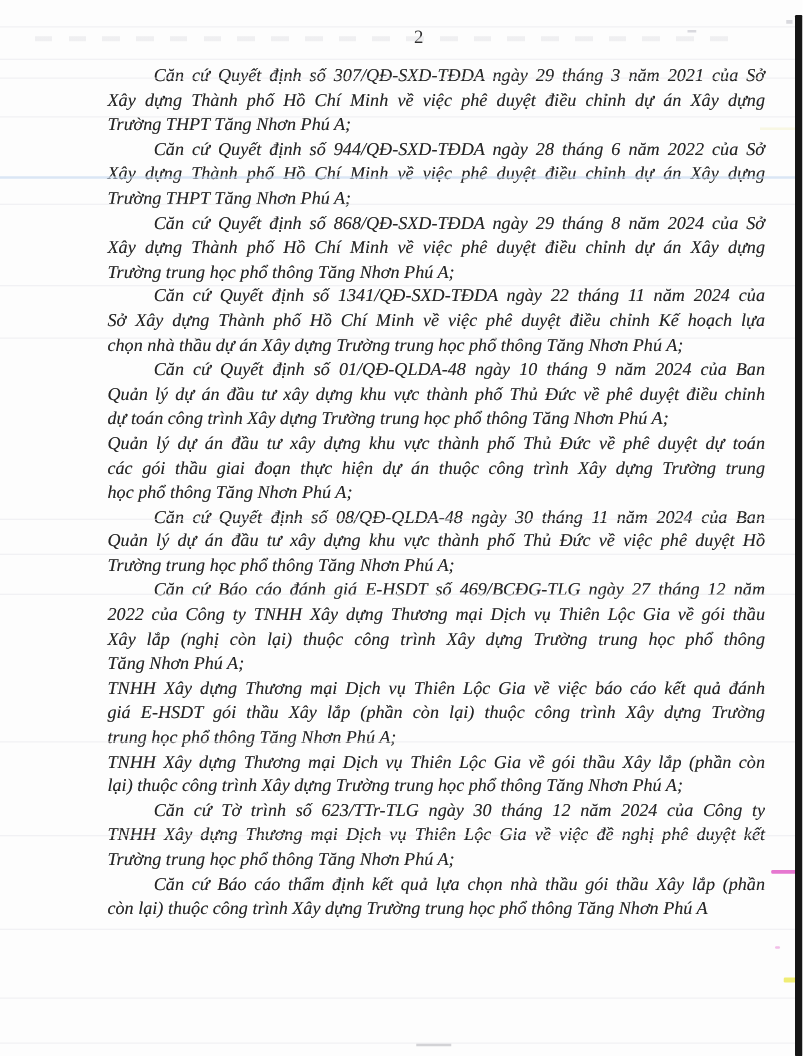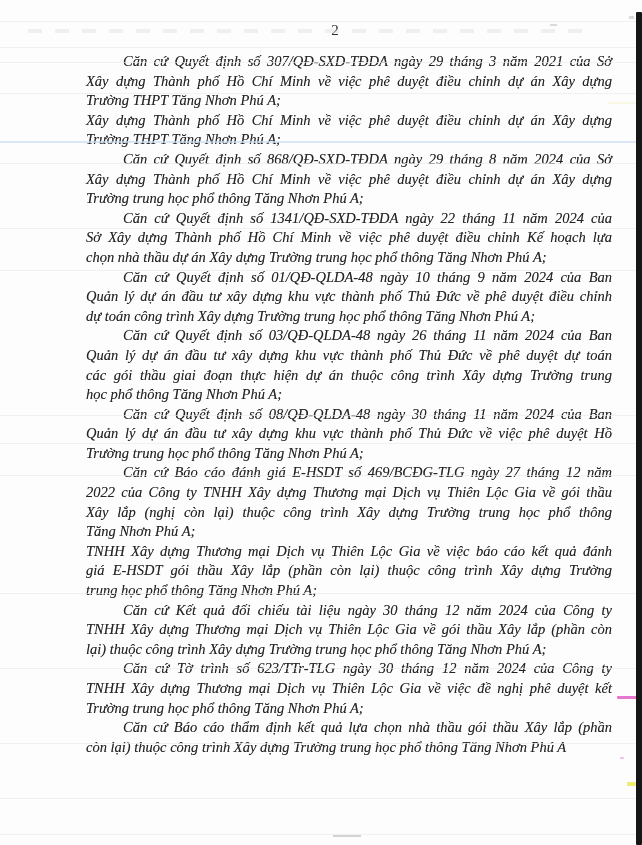--- a/index.html
+++ b/index.html
@@ -76,40 +76,40 @@
 
   <div class="pagenum">2</div>
 
   <div class="textblock">
       <div class="para">
         <div class="line first">Căn cứ Quyết định số 307/QĐ-SXD-TĐDA ngày 29 tháng 3 năm 2021 của Sở</div>
         <div class="line">Xây dựng Thành phố Hồ Chí Minh về việc phê duyệt điều chỉnh dự án Xây dựng</div>
         <div class="line last">Trường THPT Tăng Nhơn Phú A;</div>
       </div>
       <div class="para">
+        <div class="line first">Căn cứ Quyết định số 944/QĐ-SXD-TĐDA ngày 28 tháng 6 năm 2022 của Sở</div>
         <div class="line">Xây dựng Thành phố Hồ Chí Minh về việc phê duyệt điều chỉnh dự án Xây dựng</div>
         <div class="line last">Trường THPT Tăng Nhơn Phú A;</div>
       </div>
       <div class="para">
         <div class="line first">Căn cứ Quyết định số 868/QĐ-SXD-TĐDA ngày 29 tháng 8 năm 2024 của Sở</div>
         <div class="line">Xây dựng Thành phố Hồ Chí Minh về việc phê duyệt điều chỉnh dự án Xây dựng</div>
         <div class="line last">Trường trung học phổ thông Tăng Nhơn Phú A;</div>
       </div>
       <div class="para">
         <div class="line first">Căn cứ Quyết định số 1341/QĐ-SXD-TĐDA ngày 22 tháng 11 năm 2024 của</div>
         <div class="line">Sở Xây dựng Thành phố Hồ Chí Minh về việc phê duyệt điều chỉnh Kế hoạch lựa</div>
         <div class="line last">chọn nhà thầu dự án Xây dựng Trường trung học phổ thông Tăng Nhơn Phú A;</div>
       </div>
       <div class="para">
         <div class="line first">Căn cứ Quyết định số 01/QĐ-QLDA-48 ngày 10 tháng 9 năm 2024 của Ban</div>
         <div class="line">Quản lý dự án đầu tư xây dựng khu vực thành phố Thủ Đức về phê duyệt điều chỉnh</div>
         <div class="line last">dự toán công trình Xây dựng Trường trung học phổ thông Tăng Nhơn Phú A;</div>
       </div>
       <div class="para">
-        <div class="line first">Căn cứ Quyết định số 03/QĐ-QLDA-48 ngày 26 tháng 11 năm 2024 của Ban</div>
         <div class="line">Quản lý dự án đầu tư xây dựng khu vực thành phố Thủ Đức về phê duyệt dự toán</div>
         <div class="line">các gói thầu giai đoạn thực hiện dự án thuộc công trình Xây dựng Trường trung</div>
         <div class="line last">học phổ thông Tăng Nhơn Phú A;</div>
       </div>
       <div class="para">
         <div class="line first">Căn cứ Quyết định số 08/QĐ-QLDA-48 ngày 30 tháng 11 năm 2024 của Ban</div>
         <div class="line">Quản lý dự án đầu tư xây dựng khu vực thành phố Thủ Đức về việc phê duyệt Hồ</div>
         <div class="line last">Trường trung học phổ thông Tăng Nhơn Phú A;</div>
       </div>
       <div class="para">
@@ -117,21 +117,20 @@
         <div class="line">2022 của Công ty TNHH Xây dựng Thương mại Dịch vụ Thiên Lộc Gia về gói thầu</div>
         <div class="line">Xây lắp (nghị còn lại) thuộc công trình Xây dựng Trường trung học phổ thông</div>
         <div class="line last">Tăng Nhơn Phú A;</div>
       </div>
       <div class="para">
         <div class="line">TNHH Xây dựng Thương mại Dịch vụ Thiên Lộc Gia về việc báo cáo kết quả đánh</div>
         <div class="line">giá E-HSDT gói thầu Xây lắp (phần còn lại) thuộc công trình Xây dựng Trường</div>
         <div class="line last">trung học phổ thông Tăng Nhơn Phú A;</div>
       </div>
       <div class="para">
-        <div class="line first">Căn cứ Kết quả đối chiếu tài liệu ngày 30 tháng 12 năm 2024 của Công ty</div>
         <div class="line">TNHH Xây dựng Thương mại Dịch vụ Thiên Lộc Gia về gói thầu Xây lắp (phần còn</div>
         <div class="line last">lại) thuộc công trình Xây dựng Trường trung học phổ thông Tăng Nhơn Phú A;</div>
       </div>
       <div class="para">
         <div class="line first">Căn cứ Tờ trình số 623/TTr-TLG ngày 30 tháng 12 năm 2024 của Công ty</div>
         <div class="line">TNHH Xây dựng Thương mại Dịch vụ Thiên Lộc Gia về việc đề nghị phê duyệt kết</div>
         <div class="line last">Trường trung học phổ thông Tăng Nhơn Phú A;</div>
       </div>
       <div class="para">
         <div class="line first">Căn cứ Báo cáo thẩm định kết quả lựa chọn nhà thầu gói thầu Xây lắp (phần</div>

